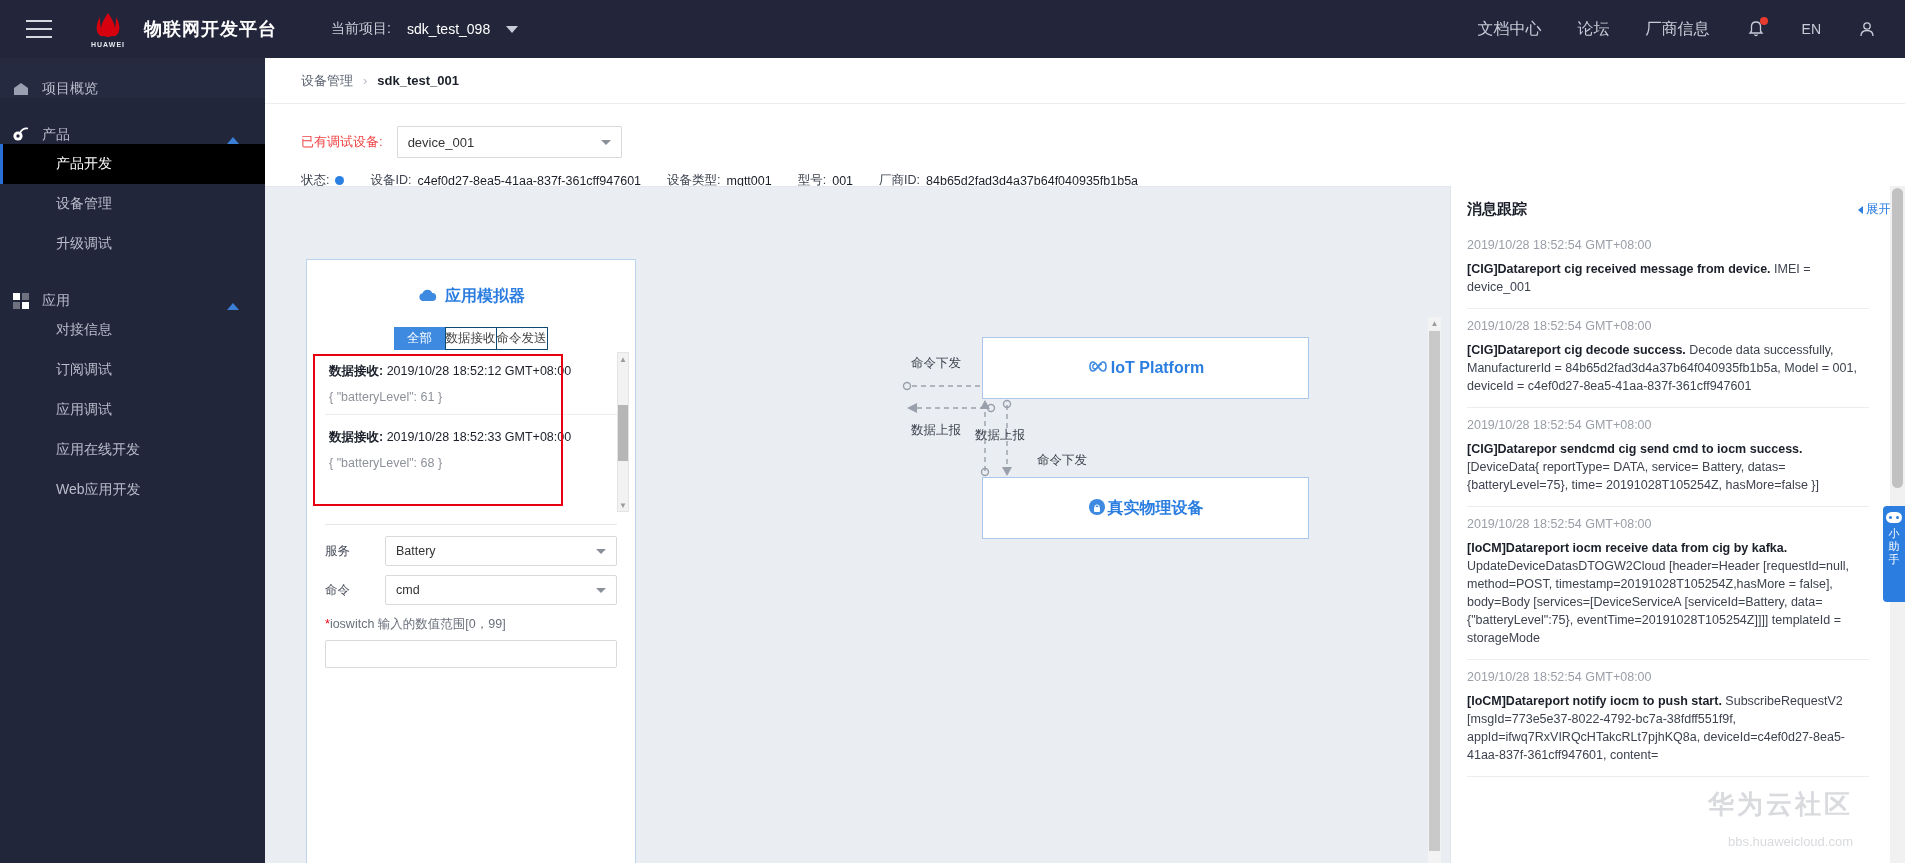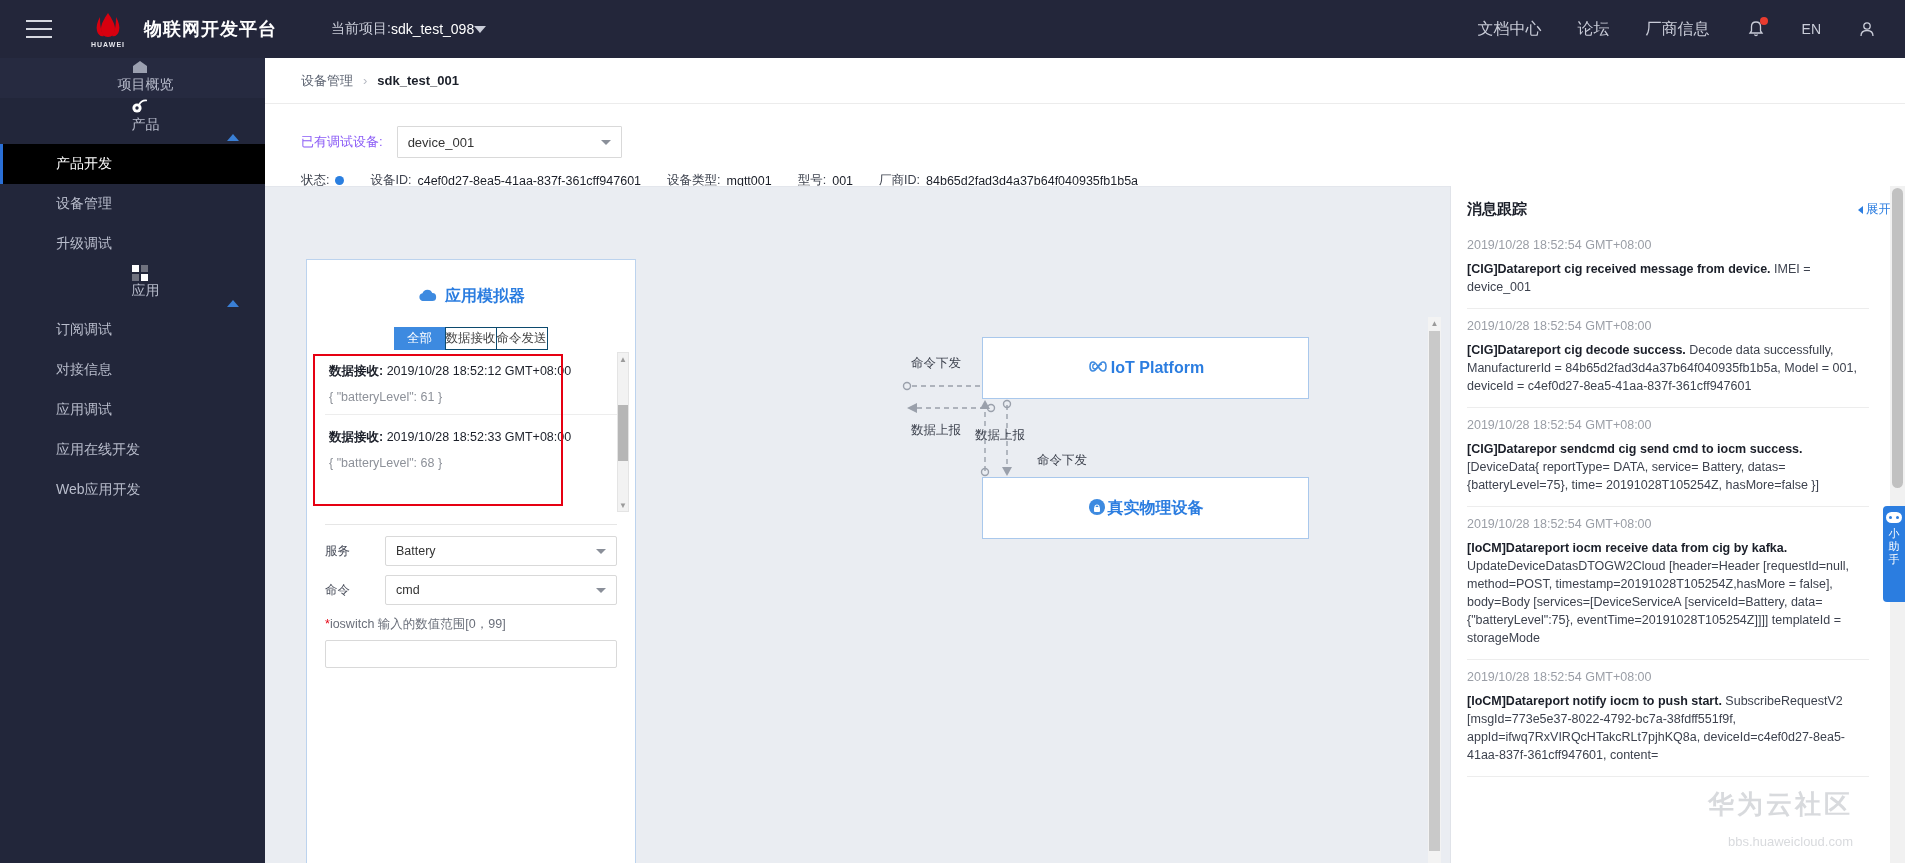--- a/index.html
+++ b/index.html
@@ -22,38 +22,38 @@
   .hamburger span{ display:block; width:26px; height:2px; background:#d6d8e0; margin:3px 0; }
   .hamb-wrap{ display:flex; flex-direction:column; }
   .brand{ display:flex; align-items:center; gap:18px; padding-left:12px; }
   .huawei-logo{ position:relative; width:36px; height:36px; }
   .huawei-logo svg{ display:block; }
   .huawei-word{
     font-size:7px; letter-spacing:1px; color:#e8e8ee; text-align:center;
     position:absolute; bottom:-1px; left:0; width:36px; font-weight:bold;
   }
   .brand-title{ color:#fff; font-size:18px; font-weight:bold; letter-spacing:1px; }
-  .proj{ display:flex; align-items:center; gap:0; margin-left:54px; color:#c9ccd8; font-size:14px; }
+  .proj{ display:flex; align-items:center; gap:16px; margin-left:54px; color:#c9ccd8; font-size:14px; }
   .proj-name{ color:#fff; font-size:14px; }
   .caret-down{ width:0;height:0;border-left:6px solid transparent;border-right:6px solid transparent;border-top:7px solid #c9ccd8; cursor:pointer;}
   .top-right{ margin-left:auto; display:flex; align-items:center; gap:36px; padding-right:28px; }
   .top-link{ color:#c9ccd8; font-size:16px; cursor:pointer; }
   .bell{ position:relative; width:20px; height:20px; cursor:pointer; }
   .bell-dot{ position:absolute; right:-2px; top:-2px; width:8px;height:8px;border-radius:50%;background:#e83b2f; }
   .lang{ color:#c9ccd8; font-size:14px; cursor:pointer; }
   .avatar-ic{ width:20px; height:20px; cursor:pointer; }
 
   
   .sidebar{
     position:absolute; left:0; top:58px; width:265px; height:805px;
     background:#22263a;
   }
   .nav-item{
-    display:flex; align-items:center; height:40px; padding-left:26px; color:#b9bdcc;
-    font-size:14px; cursor:pointer; position:relative;flex-direction:column;
+    display:flex; align-items:flex-end; height:40px; padding-left:12px; color:#b9bdcc;
+    font-size:14px; cursor:pointer; position:relative;
   }
   .nav-item.group{ height:46px; }
   .nav-item.top{ background:#262a40; }
   .nav-ic{ width:18px; height:18px; margin-right:12px; display:flex; align-items:center; justify-content:center;}
   .nav-arrow{ margin-left:auto; margin-right:26px; width:0;height:0;
       border-left:6px solid transparent;border-right:6px solid transparent;border-bottom:7px solid #3a7fd5; }
   .sub-item{
     display:flex; align-items:center; height:40px; padding-left:56px;
     color:#b9bdcc; font-size:14px; cursor:pointer; position:relative;
   }
@@ -71,21 +71,21 @@
     height:32px; display:flex; align-items:center; padding-left:36px; gap:10px;
     font-size:13px; color:#5b6270; border-bottom:1px solid #ececec;
     padding-top:14px; padding-bottom:14px; height:46px;
   }
   .crumb .sep{ color:#b5b9c2; }
   .crumb .cur{ color:#1b1f29; font-weight:bold; }
 
   .devrow{
     display:flex; align-items:center; padding:22px 0 0 36px; gap:14px; position:relative;
   }
-  .devrow .lbl{ font-size:13px; color:#8b5cf6; }
+  .devrow .lbl{ font-size:13px; color:#ef4444; }
   .select{
     width:225px; height:32px; border:1px solid #d9d9d9; border-radius:1px; background:#fff;
     display:flex; align-items:center; padding:0 10px; font-size:13px; color:#333; cursor:pointer;
   }
   .select .val{ flex:1; }
   .select .arw{ width:0;height:0;border-left:5px solid transparent;border-right:5px solid transparent;border-top:5px solid #8a8f99; }
 
   .ctrlrow{
     position:absolute; right:22px; top:140px; display:flex; align-items:center; gap:9px;
     font-size:13px; color:#3d424e;
@@ -307,24 +307,24 @@
             <rect x="0" y="0" width="7" height="7" fill="#fff"></rect>
             <rect x="9" y="0" width="7" height="7" fill="#fff" opacity=".35"></rect>
             <rect x="0" y="9" width="7" height="7" fill="#fff" opacity=".35"></rect>
             <rect x="9" y="9" width="7" height="7" fill="#fff"></rect>
           </svg>
       </span>
       <span>应用</span>
       <span class="nav-arrow"></span>
     </div>
     <div class="sub-item">
+      <span>对接信息</span>
+    </div>
+    <div class="sub-item">
       <span>订阅调试</span>
-    </div>
-    <div class="sub-item">
-      <span>对接信息</span>
     </div>
     <div class="sub-item">
       <span>应用调试</span>
     </div>
     <div class="sub-item">
       <span>应用在线开发</span>
     </div>
     <div class="sub-item">
       <span>Web应用开发</span>
     </div>

